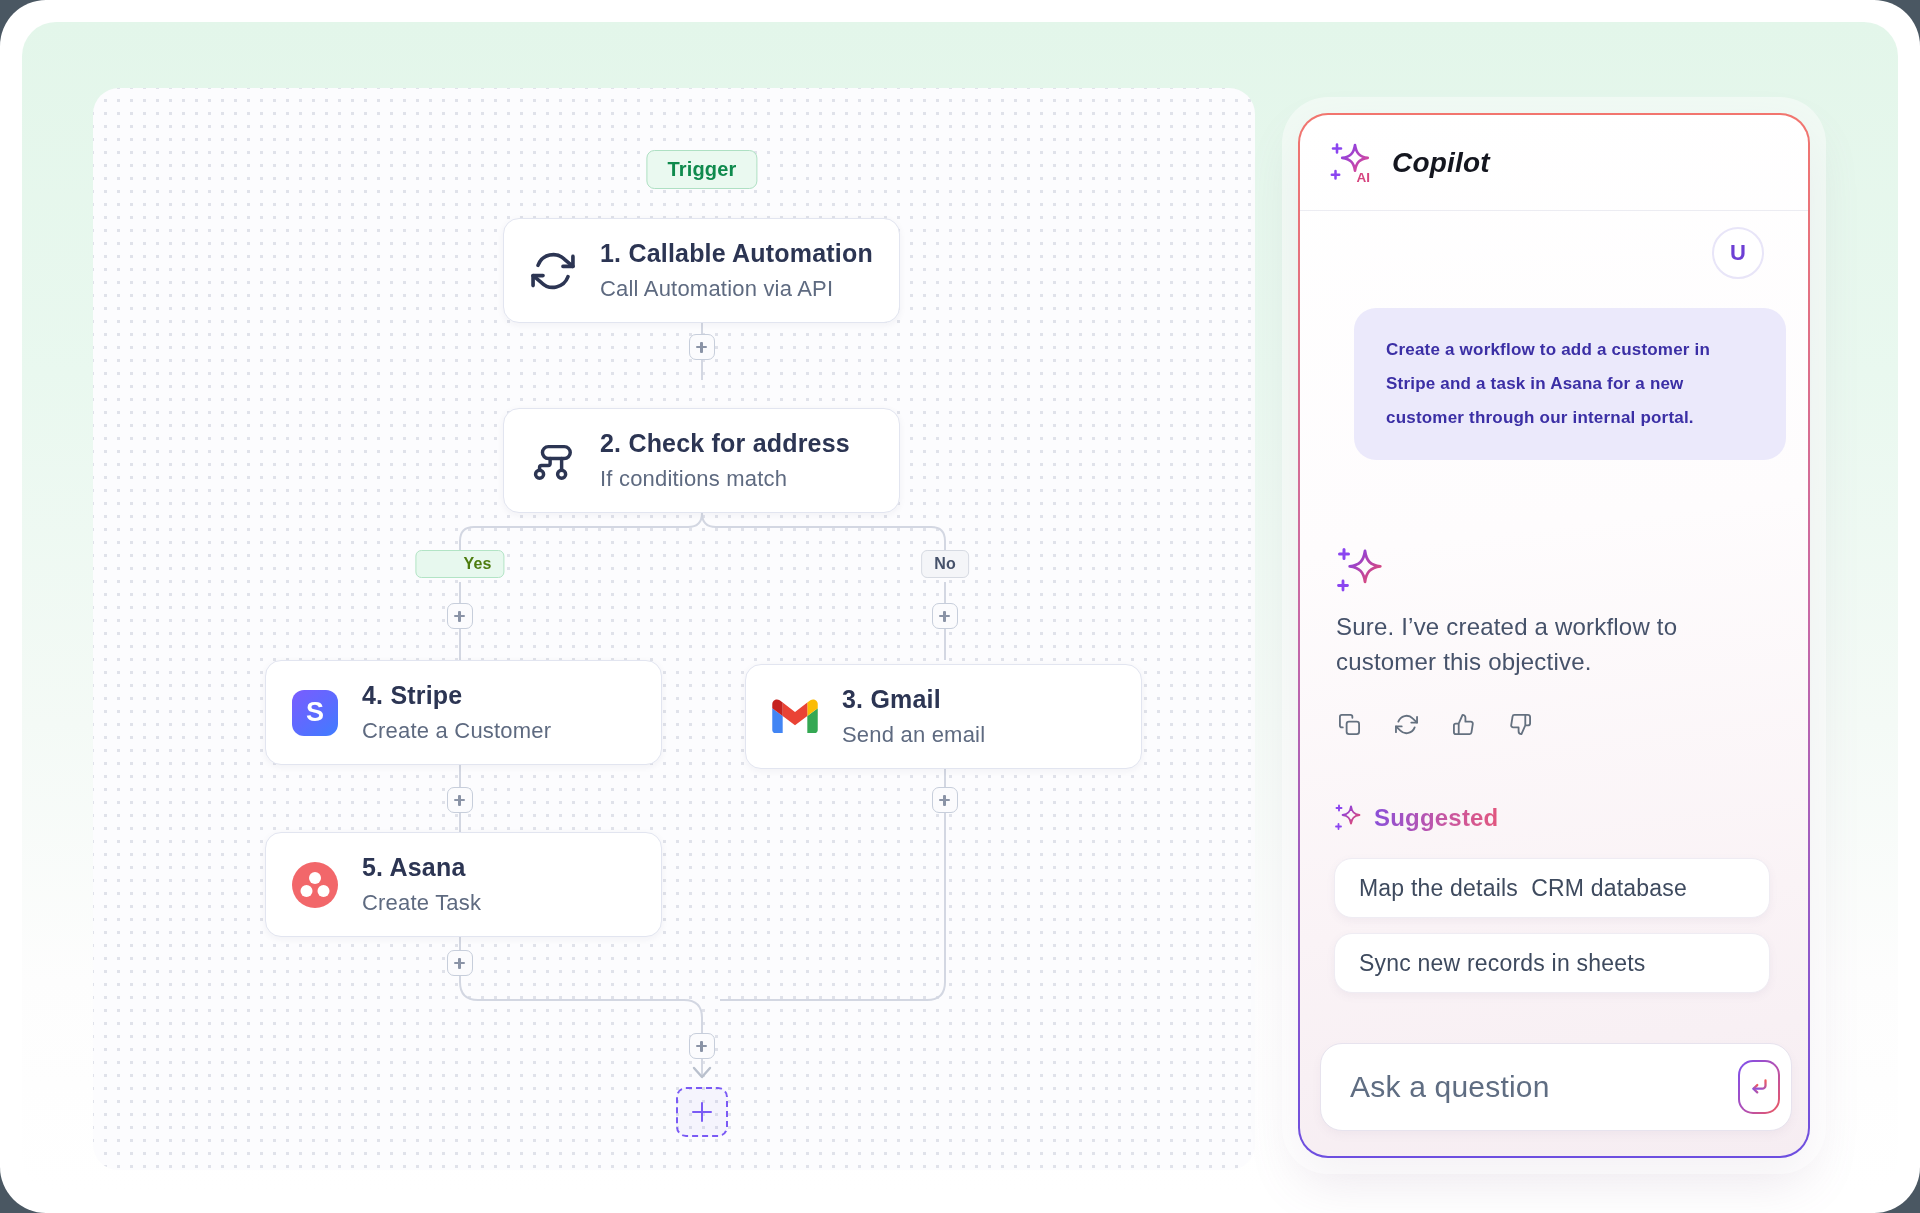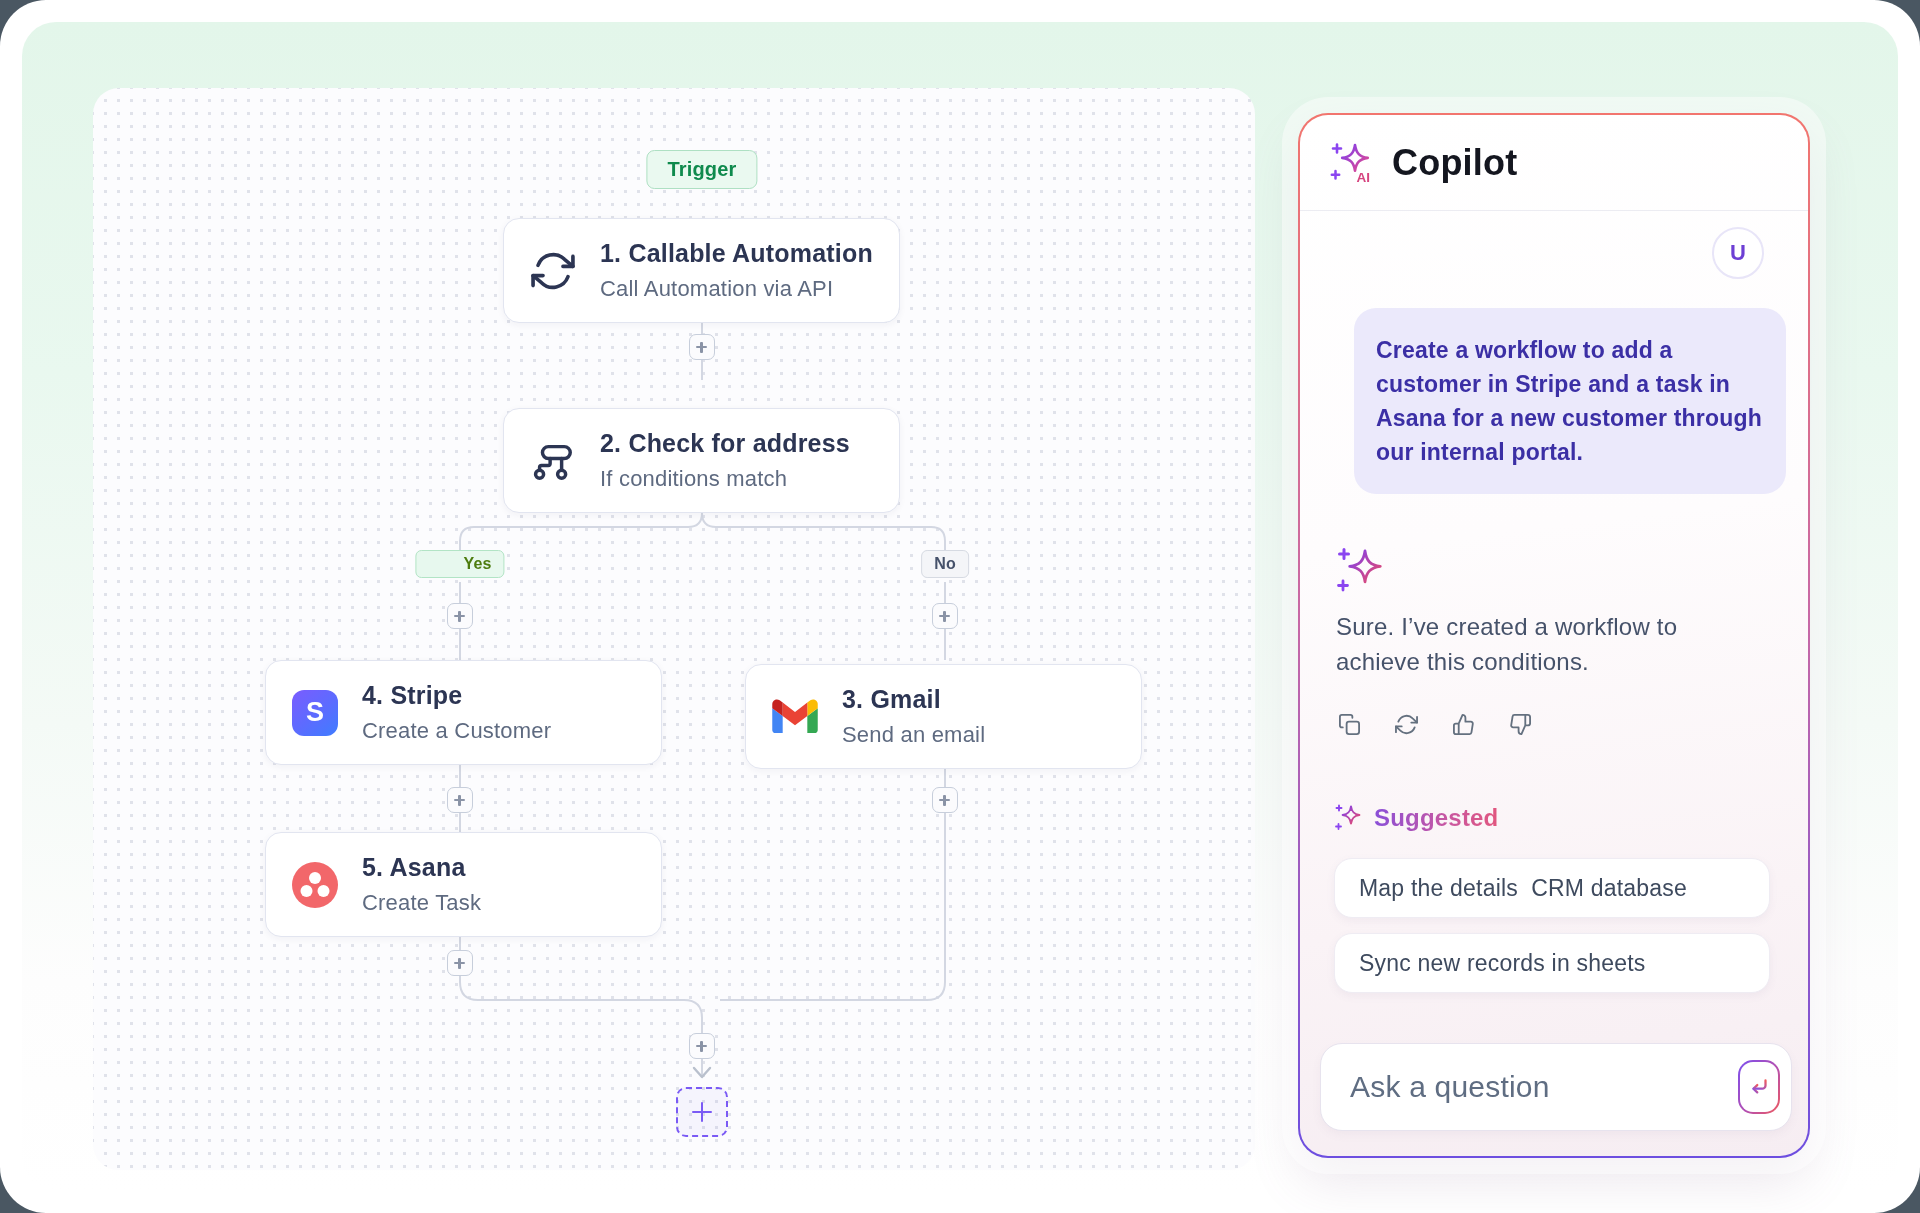--- a/index.html
+++ b/index.html
@@ -52,29 +52,29 @@
     color:#fff;font-size:27px;font-weight:700;display:flex;align-items:center;justify-content:center;}
 
   
   .panel{position:absolute;left:1298px;top:113px;width:512px;height:1045px;border-radius:30px;
     border:2px solid transparent;box-sizing:border-box;
     background:linear-gradient(173deg,#ffffff 0%,#fefcfd 40%,#faf3f6 75%,#f6edf2 100%) padding-box,
                linear-gradient(180deg,#f2756e 0%,#c868a5 48%,#6d4ee0 100%) border-box;
     box-shadow:0 0 0 16px rgba(255,255,255,.45),0 24px 50px rgba(140,110,150,.16);}
   .panel-header{height:95px;display:flex;align-items:center;gap:16px;padding-left:28px;
     border-bottom:1px solid #ececf2;}
-  .panel-title{font-size:36px;font-weight:700;color:#14161f;letter-spacing:.2px;}
+  .panel-title{font-size:28px;font-weight:700;color:#14161f;letter-spacing:.2px;font-style:italic;}
   .panel-body{position:relative;height:948px;}
 
   .avatar{position:absolute;top:16px;right:44px;width:52px;height:52px;border-radius:50%;
     background:#fff;border:2px solid #e8e5f8;box-sizing:border-box;
     color:#6d3fd4;font-size:22px;font-weight:700;display:flex;align-items:center;justify-content:center;}
 
-  .bubble{position:absolute;top:97px;left:54px;width:432px;box-sizing:border-box;padding:25px 22px;
-    background:#ebe9fb;border-radius:22px;color:#3b2fa5;font-size:23px;line-height:34px;
+  .bubble{position:absolute;top:97px;left:54px;width:432px;box-sizing:border-box;padding:25px 32px;
+    background:#ebe9fb;border-radius:22px;color:#3b2fa5;font-size:17px;line-height:34px;
     font-weight:600;letter-spacing:.2px;}
 
   .ai-star{position:absolute;top:332px;left:34px;}
   .ai-text{position:absolute;top:398px;left:36px;width:402px;margin:0;
     color:#46526a;font-size:24px;line-height:35px;letter-spacing:.2px;}
 
   .actions{position:absolute;top:502px;left:38px;display:flex;gap:34px;}
   .actions .abtn{background:none;border:none;padding:0;cursor:pointer;display:flex;}
 
   .sugg-head{position:absolute;top:592px;left:34px;display:flex;align-items:center;gap:10px;}
@@ -244,21 +244,21 @@
               <stop offset="0" stop-color="#7b3ff2"></stop>
                 <stop offset="1" stop-color="#ef4b63"></stop>
             </linearGradient>
           </defs>
           <path d="M31 8c1.4 10 5.4 14 15.3 15.4C36.4 24.8 32.4 28.8 31 38.8 29.6 28.8 25.6 24.8 15.7 23.4 25.6 22 29.6 18 31 8z" fill="none" stroke="url(#gStar)" stroke-width="2.8" stroke-linejoin="round"></path>
           <path d="M10 6.5v9M5.5 11h9" stroke="#8b45f0" stroke-width="3" stroke-linecap="round"></path>
           <path d="M9 38v9M4.5 42.5h9" stroke="#8b45f0" stroke-width="2.8" stroke-linecap="round"></path>
         </svg>
       </span>
 
-      <p class="ai-text">Sure. I’ve created a workflow to achieve this conditions.</p>
+      <p class="ai-text">Sure. I’ve created a workflow to customer this objective.</p>
 
       <div class="actions">
         <button class="abtn">
           <svg width="23" height="23" viewBox="0 0 24 24" fill="none" stroke="#64707f" stroke-width="1.9" stroke-linecap="round" stroke-linejoin="round">
             <rect x="9" y="9" width="13" height="13" rx="2.5"></rect>
             <path d="M5 15H4a2 2 0 0 1-2-2V4a2 2 0 0 1 2-2h9a2 2 0 0 1 2 2v1"></path>
           </svg>
         </button>
         <button class="abtn">
           <svg width="23" height="23" viewBox="0 0 24 24" fill="none" stroke="#64707f" stroke-width="1.9" stroke-linecap="round" stroke-linejoin="round">

